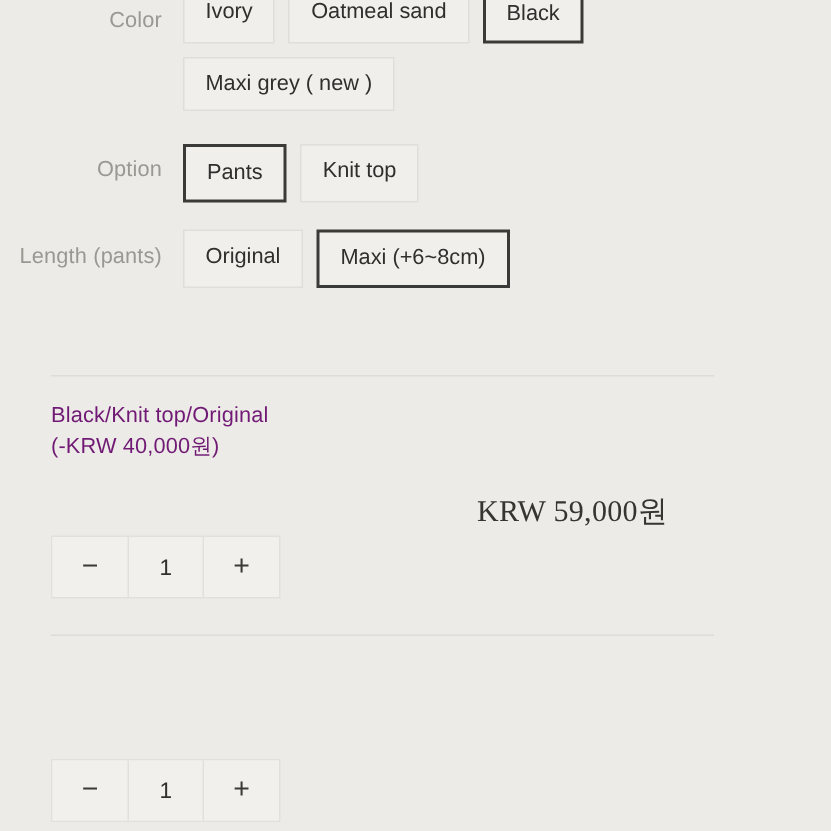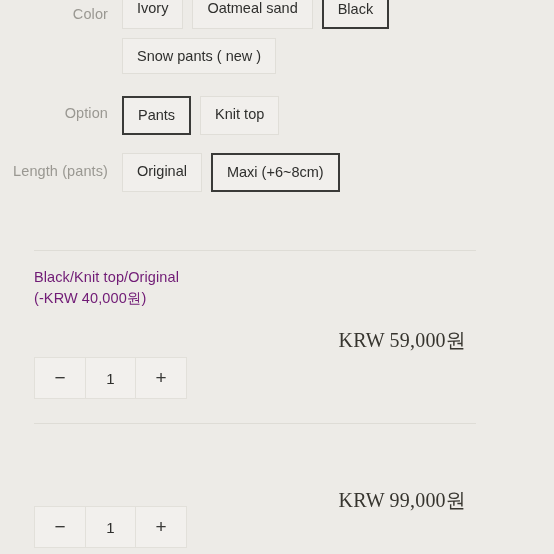--- a/index.html
+++ b/index.html
@@ -147,21 +147,21 @@
     background: #f2f0ed;
   }
 
   .item-price {
     position: absolute;
     font-family: "Liberation Serif", serif;
     font-size: 20px;
     color: #37352f;
     letter-spacing: 0.2px;
     white-space: nowrap;
-    text-align: right;
+    text-align: left;
   }
   .cart-item-1 .item-price { left: 318px; top: 60px; width: 148px; }
   .cart-item-2 .item-price { left: 318px; top: 47px; width: 148px; }
 
   .remove-btn {
     position: absolute;
     width: 26px;
     height: 26px;
     cursor: pointer;
   }
@@ -175,21 +175,21 @@
 <body>
 
 <div class="page">
 
   <div class="opt-row row-color">
     <div class="opt-label">Color</div>
     <div class="opt-values">
       <div class="chip">Ivory</div>
       <div class="chip">Oatmeal sand</div>
       <div class="chip selected">Black</div>
-      <div class="chip">Snow pants ( new )</div>
+      <div class="chip">Maxi grey ( new )</div>
     </div>
   </div>
 
   <div class="opt-row row-option">
     <div class="opt-label">Option</div>
     <div class="opt-values">
       <div class="chip selected">Pants</div>
       <div class="chip">Knit top</div>
     </div>
   </div>
@@ -226,21 +226,20 @@
   <div class="divider divider-2"></div>
 
   <div class="cart-item cart-item-2">
 
     <div class="stepper">
       <div class="stepper-btn minus">−</div>
       <div class="stepper-value">1</div>
       <div class="stepper-btn plus">+</div>
     </div>
 
-    <div class="item-price">KRW 99,000원</div>
 
     <div class="remove-btn">
       <svg viewBox="0 0 26 26">
         <line x1="5" y1="5" x2="21" y2="21"></line>
         <line x1="21" y1="5" x2="5" y2="21"></line>
       </svg>
     </div>
   </div>
 
 </div>

